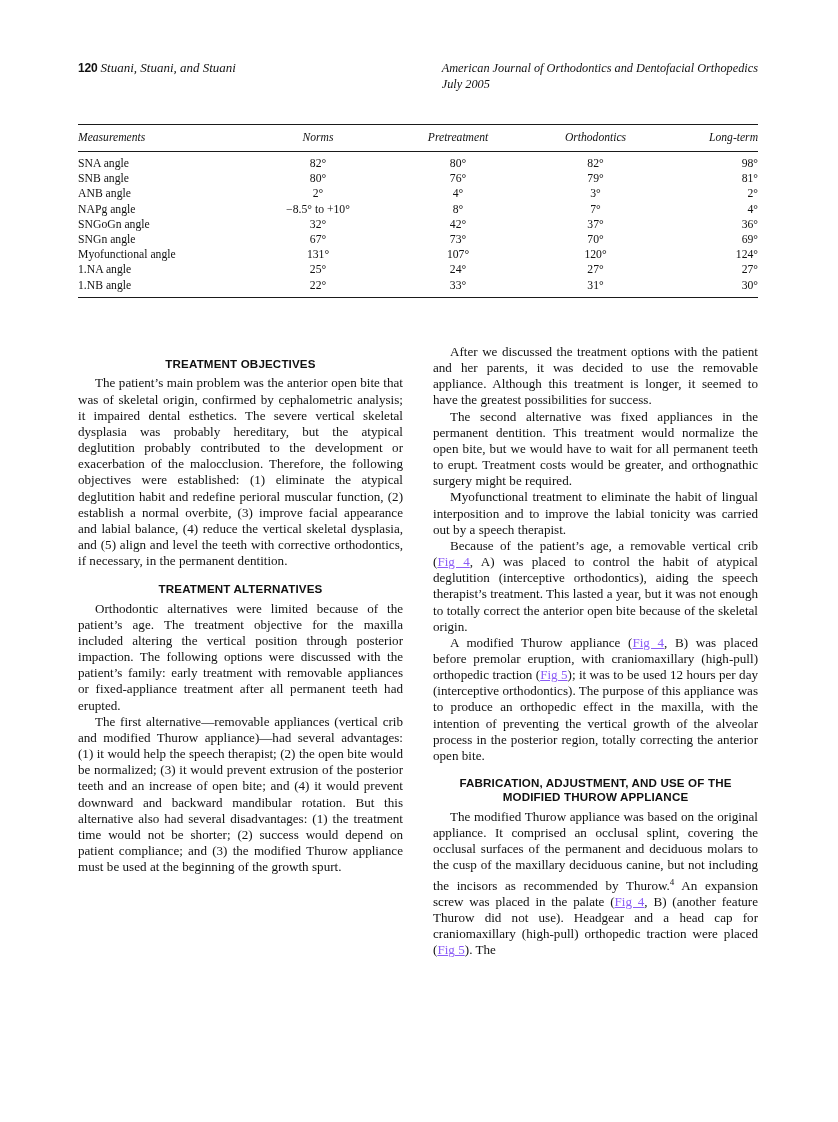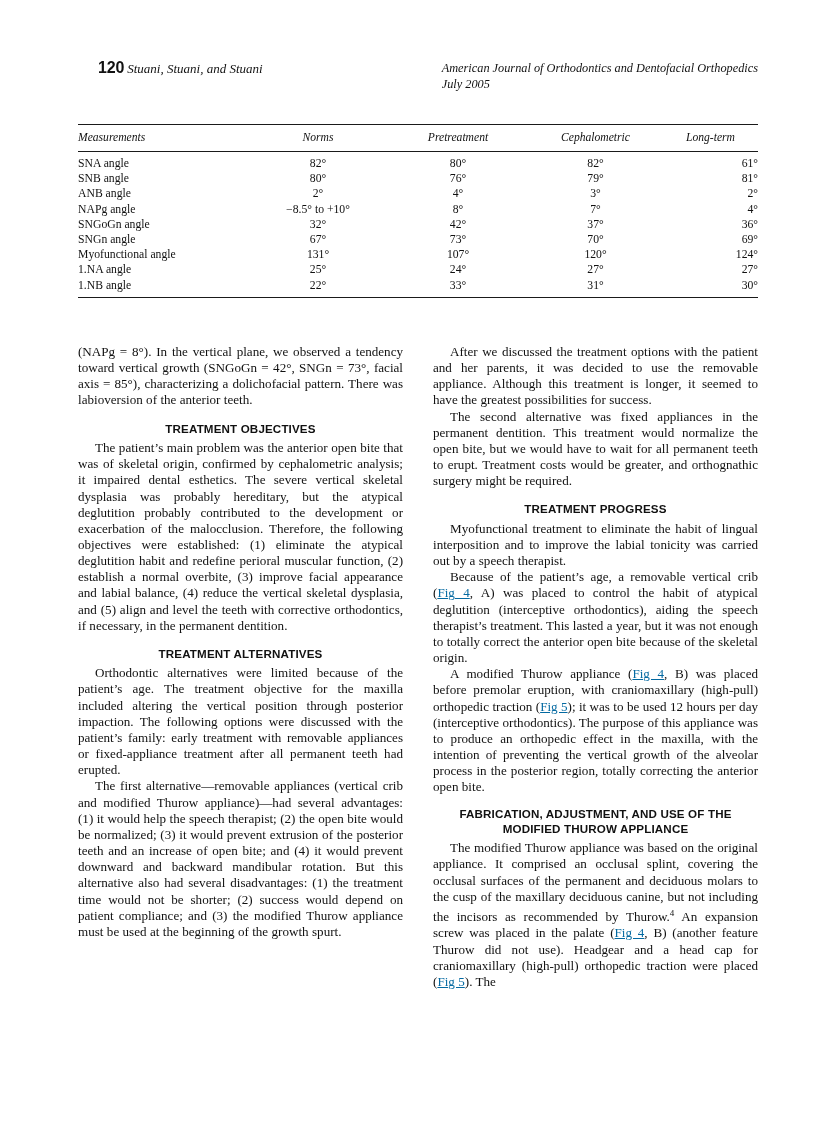--- a/index.html
+++ b/index.html
@@ -35,23 +35,22 @@
     position: absolute;
     left: 0; top: 0;
     font-size: 12.5px;
     line-height: 15px;
     white-space: nowrap;
   }
   .runhead-left .pageno {
     font-weight: bold;
     font-style: normal;
     font-family: "Liberation Sans", sans-serif;
-    font-size: 16px;
+    font-size: 12px;
     letter-spacing: -0.2px;
-    margin-left: 20px;
   }
   .runhead-left .authors {
     font-style: italic;
     font-size: 13px;
   }
   .runhead-right {
     position: absolute;
     right: 0; top: 0;
     text-align: left;
     font-style: italic;
@@ -89,21 +88,21 @@
     font-weight: normal;
     font-size: 11.6px;
     padding: 6px 0 7px 0;
     border-top: 1.6px solid #1a1a1a;
     border-bottom: 1.3px solid #1a1a1a;
   }
   table.ceph thead th.c0 { text-align: left; }
   table.ceph thead th.c1,
   table.ceph thead th.c2,
   table.ceph thead th.c3 { text-align: center; }
-  table.ceph thead th.c4 { text-align: center; }
+  table.ceph thead th.c4 { text-align: right; }
   table.ceph tbody td {
     padding: 1.1px 0;
     font-size: 11.7px;
   }
   table.ceph tbody td.c0 { text-align: left; }
   table.ceph tbody td.c1,
   table.ceph tbody td.c2,
   table.ceph tbody td.c3 { text-align: center; }
   table.ceph tbody td.c4 { text-align: right; }
   table.ceph tbody tr:first-child td { padding-top: 5px; }
@@ -147,21 +146,21 @@
   h2.sect {
     font-family: "Liberation Sans", sans-serif;
     font-weight: bold;
     font-size: 11.6px;
     line-height: 14.4px;
     letter-spacing: 0.15px;
     margin: 13px 0 4px 0;
     text-align: center;
   }
   h2.sect.tight { margin-top: 12px; }
-  .figref { color: #0369a1; }
+  .figref { color: #8b5cf6; }
   sup.fn { font-size: 9px; vertical-align: super; }
 </style>
 </head>
 <body>
 
 <div class="page">
 
   <div class="runhead">
     <div class="runhead-left">
       <span class="pageno">120</span>
@@ -180,31 +179,31 @@
           <col class="w1">
           <col class="w2">
           <col class="w3">
           <col class="w4">
       </colgroup>
       <thead>
         <tr>
           <th class="c0">Measurements</th>
           <th class="c1">Norms</th>
           <th class="c2">Pretreatment</th>
-          <th class="c3">Cephalometric</th>
+          <th class="c3">Orthodontics</th>
           <th class="c4">Long-term</th>
         </tr>
       </thead>
       <tbody>
         <tr>
           <td class="c0">SNA angle</td>
           <td class="c1">82°</td>
           <td class="c2">80°</td>
           <td class="c3">82°</td>
-          <td class="c4">61°</td>
+          <td class="c4">98°</td>
         </tr>
         <tr>
           <td class="c0">SNB angle</td>
           <td class="c1">80°</td>
           <td class="c2">76°</td>
           <td class="c3">79°</td>
           <td class="c4">81°</td>
         </tr>
         <tr>
           <td class="c0">ANB angle</td>
@@ -256,32 +255,30 @@
           <td class="c4">30°</td>
         </tr>
       </tbody>
     </table>
     <div class="table-rule-bottom"></div>
   </div>
 
   <div class="body-cols">
 
     <div class="col left">
-      <p class="para noindent">(NAPg = 8°). In the vertical plane, we observed a tendency toward vertical growth (SNGoGn = 42°, SNGn = 73°, facial axis = 85°), characterizing a dolichofacial pattern. There was labioversion of the anterior teeth.</p>
       <h2 class="sect">TREATMENT OBJECTIVES</h2>
       <p class="para">The patient’s main problem was the anterior open bite that was of skeletal origin, confirmed by cephalometric analysis; it impaired dental esthetics. The severe vertical skeletal dysplasia was probably hereditary, but the atypical deglutition probably contributed to the development or exacerbation of the malocclusion. Therefore, the following objectives were established: (1) eliminate the atypical deglutition habit and redefine perioral muscular function, (2) establish a normal overbite, (3) improve facial appearance and labial balance, (4) reduce the vertical skeletal dysplasia, and (5) align and level the teeth with corrective orthodontics, if necessary, in the permanent dentition.</p>
       <h2 class="sect">TREATMENT ALTERNATIVES</h2>
       <p class="para">Orthodontic alternatives were limited because of the patient’s age. The treatment objective for the maxilla included altering the vertical position through posterior impaction. The following options were discussed with the patient’s family: early treatment with removable appliances or fixed-appliance treatment after all permanent teeth had erupted.</p>
       <p class="para">The first alternative—removable appliances (vertical crib and modified Thurow appliance)—had several advantages: (1) it would help the speech therapist; (2) the open bite would be normalized; (3) it would prevent extrusion of the posterior teeth and an increase of open bite; and (4) it would prevent downward and backward mandibular rotation. But this alternative also had several disadvantages: (1) the treatment time would not be shorter; (2) success would depend on patient compliance; and (3) the modified Thurow appliance must be used at the beginning of the growth spurt.</p>
     </div>
 
     <div class="col right">
       <p class="para">After we discussed the treatment options with the patient and her parents, it was decided to use the removable appliance. Although this treatment is longer, it seemed to have the greatest possibilities for success.</p>
       <p class="para">The second alternative was fixed appliances in the permanent dentition. This treatment would normalize the open bite, but we would have to wait for all permanent teeth to erupt. Treatment costs would be greater, and orthognathic surgery might be required.</p>
-      <h2 class="sect">TREATMENT PROGRESS</h2>
       <p class="para">Myofunctional treatment to eliminate the habit of lingual interposition and to improve the labial tonicity was carried out by a speech therapist.</p>
       <p class="para"><span>Because of the patient’s age, a removable vertical crib (</span><a class="figref" href="#">Fig 4</a><span>, A) was placed to control the habit of atypical deglutition (interceptive orthodontics), aiding the speech therapist’s treatment. This lasted a year, but it was not enough to totally correct the anterior open bite because of the skeletal origin.</span></p>
       <p class="para"><span>A modified Thurow appliance (</span><a class="figref" href="#">Fig 4</a><span>, B) was placed before premolar eruption, with craniomaxillary (high-pull) orthopedic traction (</span><a class="figref" href="#">Fig 5</a><span>); it was to be used 12 hours per day (interceptive orthodontics). The purpose of this appliance was to produce an orthopedic effect in the maxilla, with the intention of preventing the vertical growth of the alveolar process in the posterior region, totally correcting the anterior open bite.</span></p>
       <h2 class="sect tight">FABRICATION, ADJUSTMENT, AND USE OF THE MODIFIED THUROW APPLIANCE</h2>
       <p class="para"><span>The modified Thurow appliance was based on the original appliance. It comprised an occlusal splint, covering the occlusal surfaces of the permanent and deciduous molars to the cusp of the maxillary deciduous canine, but not including the incisors as recommended by Thurow.</span><sup class="fn">4</sup><span> An expansion screw was placed in the palate (</span><a class="figref" href="#">Fig 4</a><span>, B) (another feature Thurow did not use). Headgear and a head cap for craniomaxillary (high-pull) orthopedic traction were placed (</span><a class="figref" href="#">Fig 5</a><span>). The</span></p>
     </div>
 
   </div>
 </div>
 

